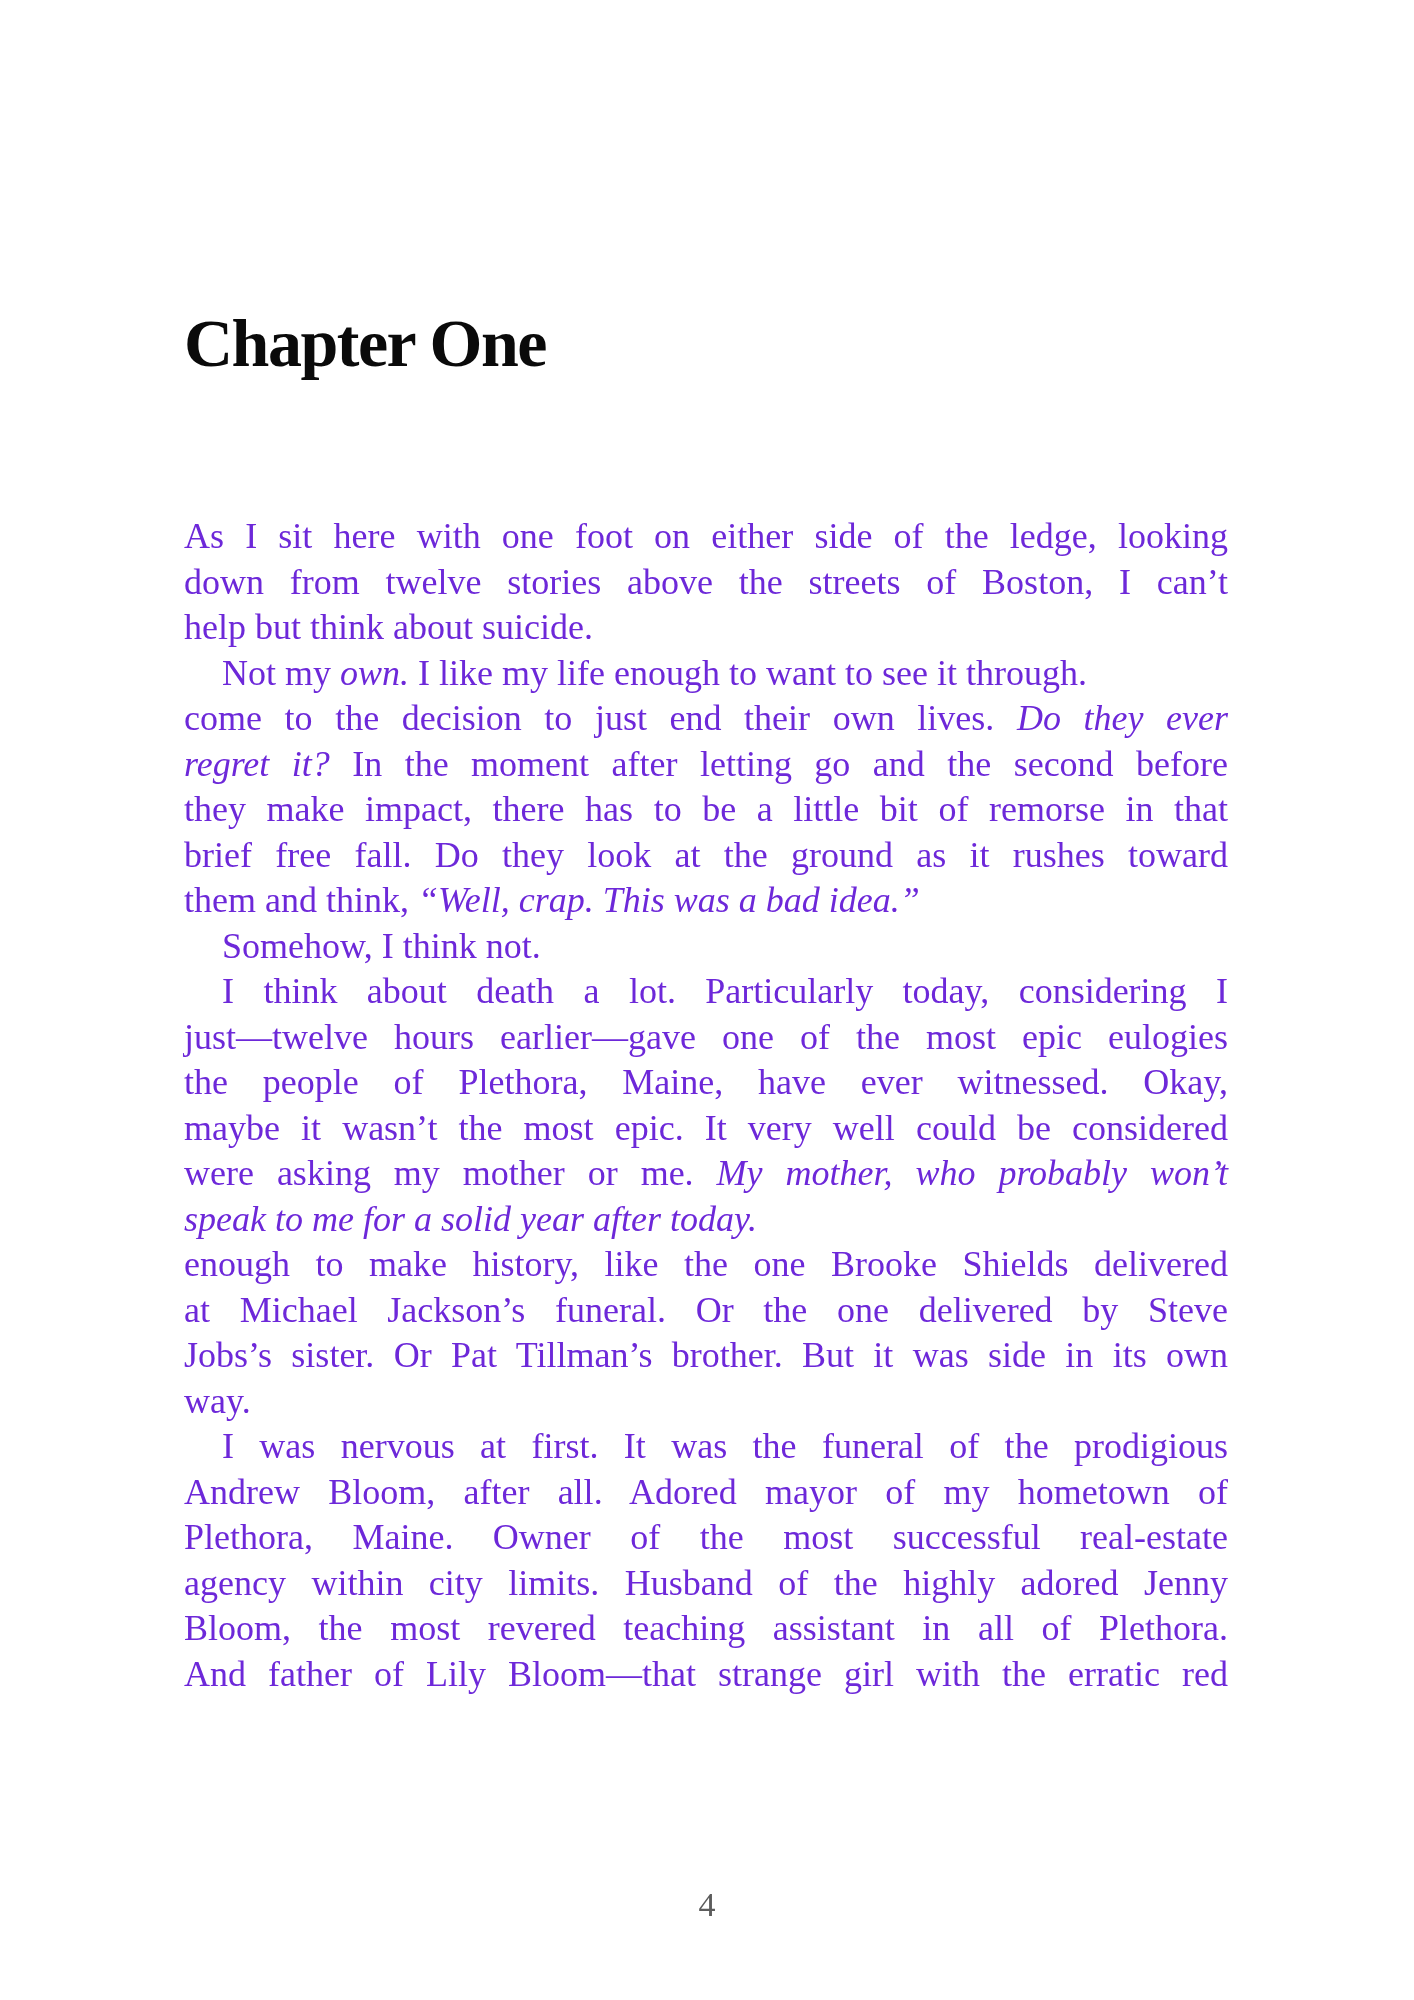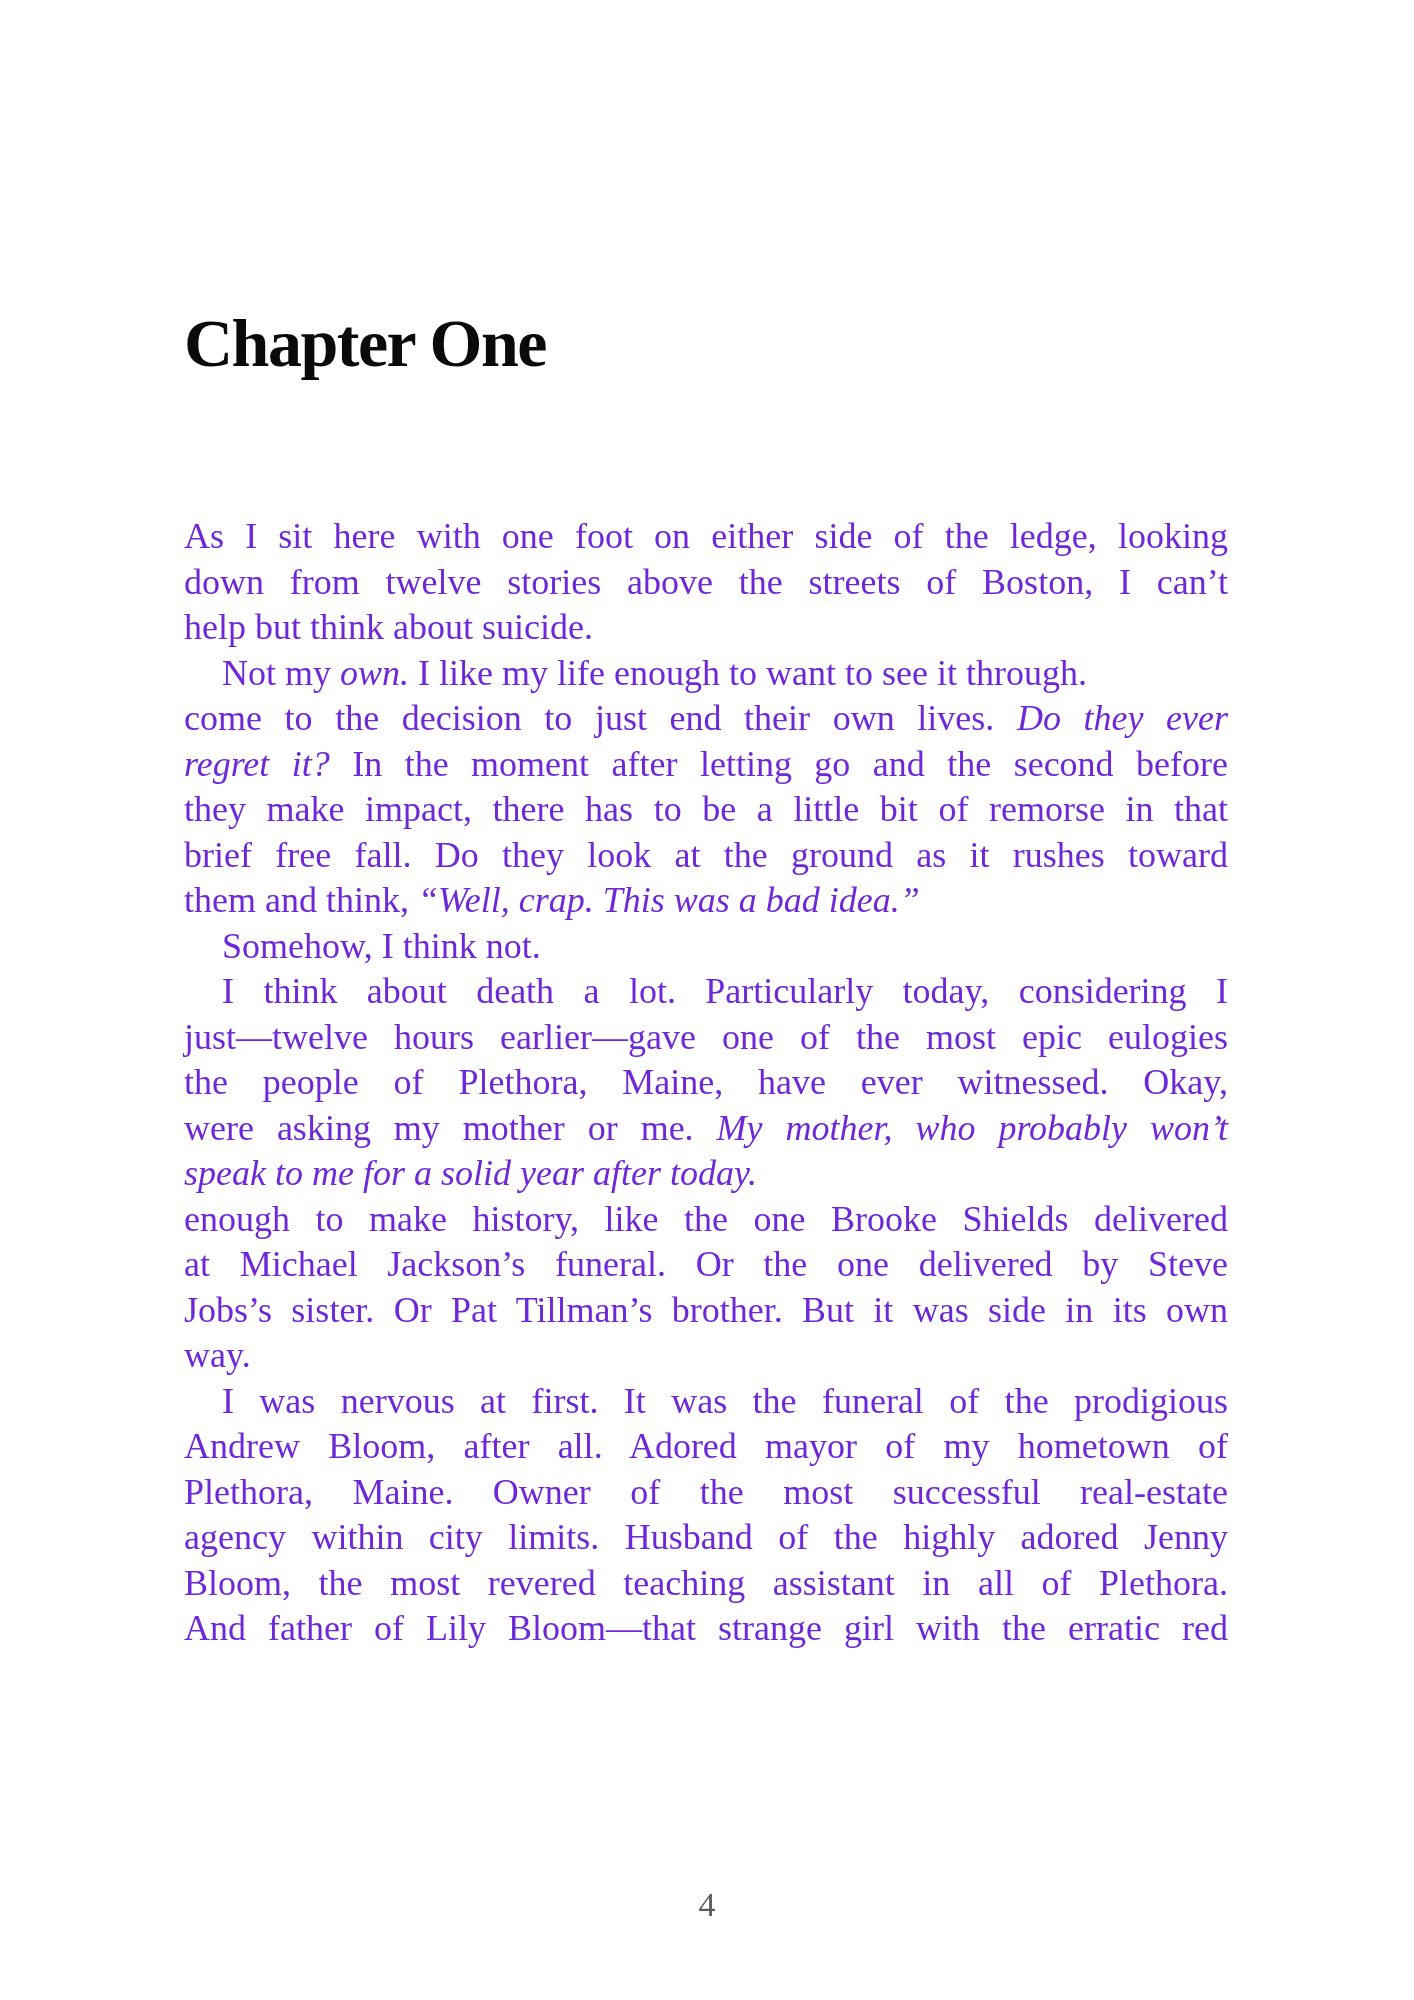--- a/index.html
+++ b/index.html
@@ -88,20 +88,21 @@
           <div class="line just"><span>brief free fall. Do they look at the ground as it rushes toward</span></div>
           <div class="line"><span>them and think, </span><em>“Well, crap. This was a bad idea.”</em></div>
         </div>
         <div class="para">
           <div class="line ind"><span>Somehow, I think not.</span></div>
         </div>
         <div class="para">
           <div class="line just ind"><span>I think about death a lot. Particularly today, considering I</span></div>
           <div class="line just"><span>just—twelve hours earlier—gave one of the most epic eulogies</span></div>
           <div class="line just"><span>the people of Plethora, Maine, have ever witnessed. Okay,</span></div>
+          <div class="line just"><span>maybe it wasn’t the most epic. It very well could be considered</span></div>
           <div class="line just"><span>were asking my mother or me. </span><em>My mother, who probably won’t</em></div>
           <div class="line"><em>speak to me for a solid year after today.</em></div>
         </div>
         <div class="para">
           <div class="line just"><span>enough to make history, like the one Brooke Shields delivered</span></div>
           <div class="line just"><span>at Michael Jackson’s funeral. Or the one delivered by Steve</span></div>
           <div class="line just"><span>Jobs’s sister. Or Pat Tillman’s brother. But it was side in its own</span></div>
           <div class="line"><span>way.</span></div>
         </div>
         <div class="para">

